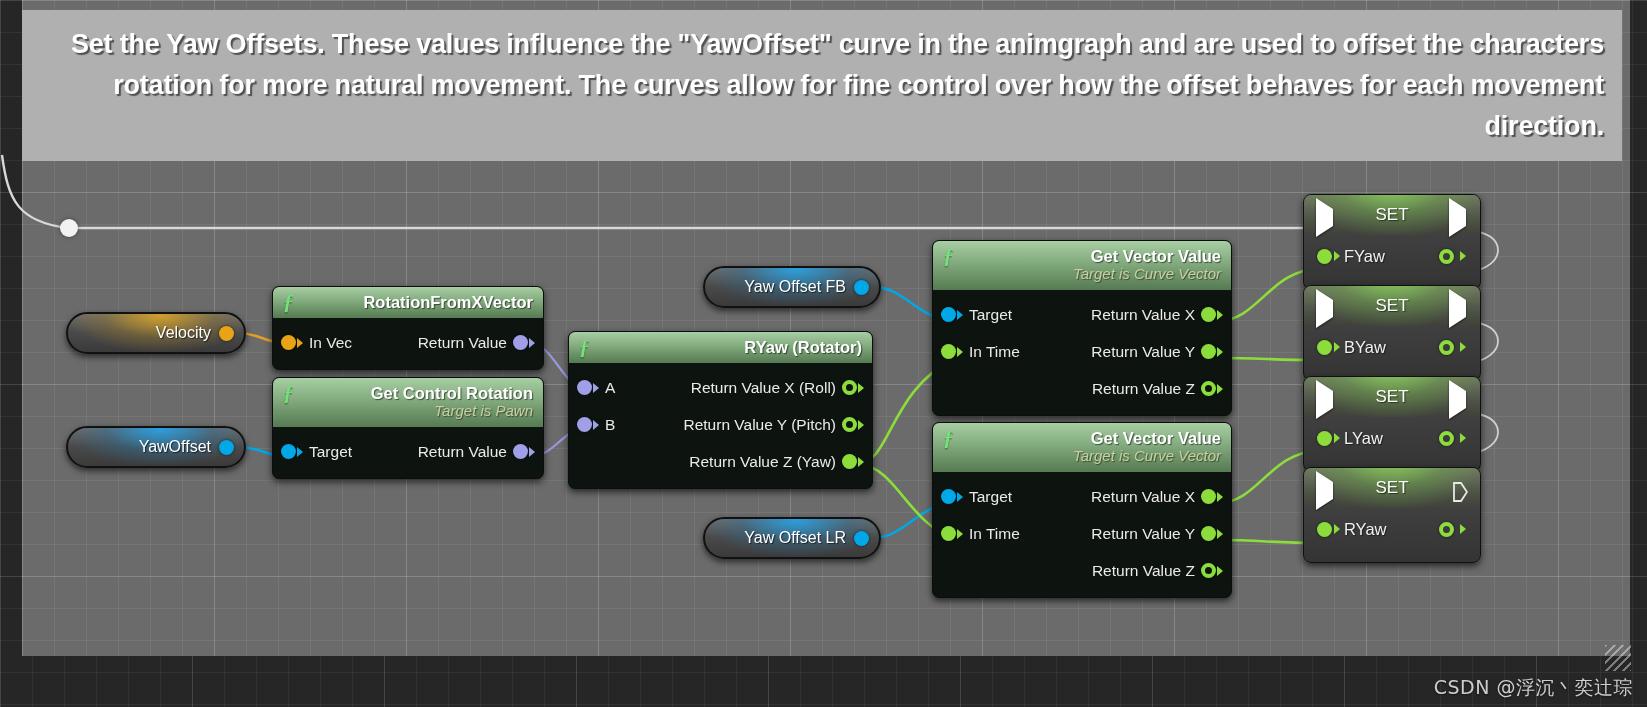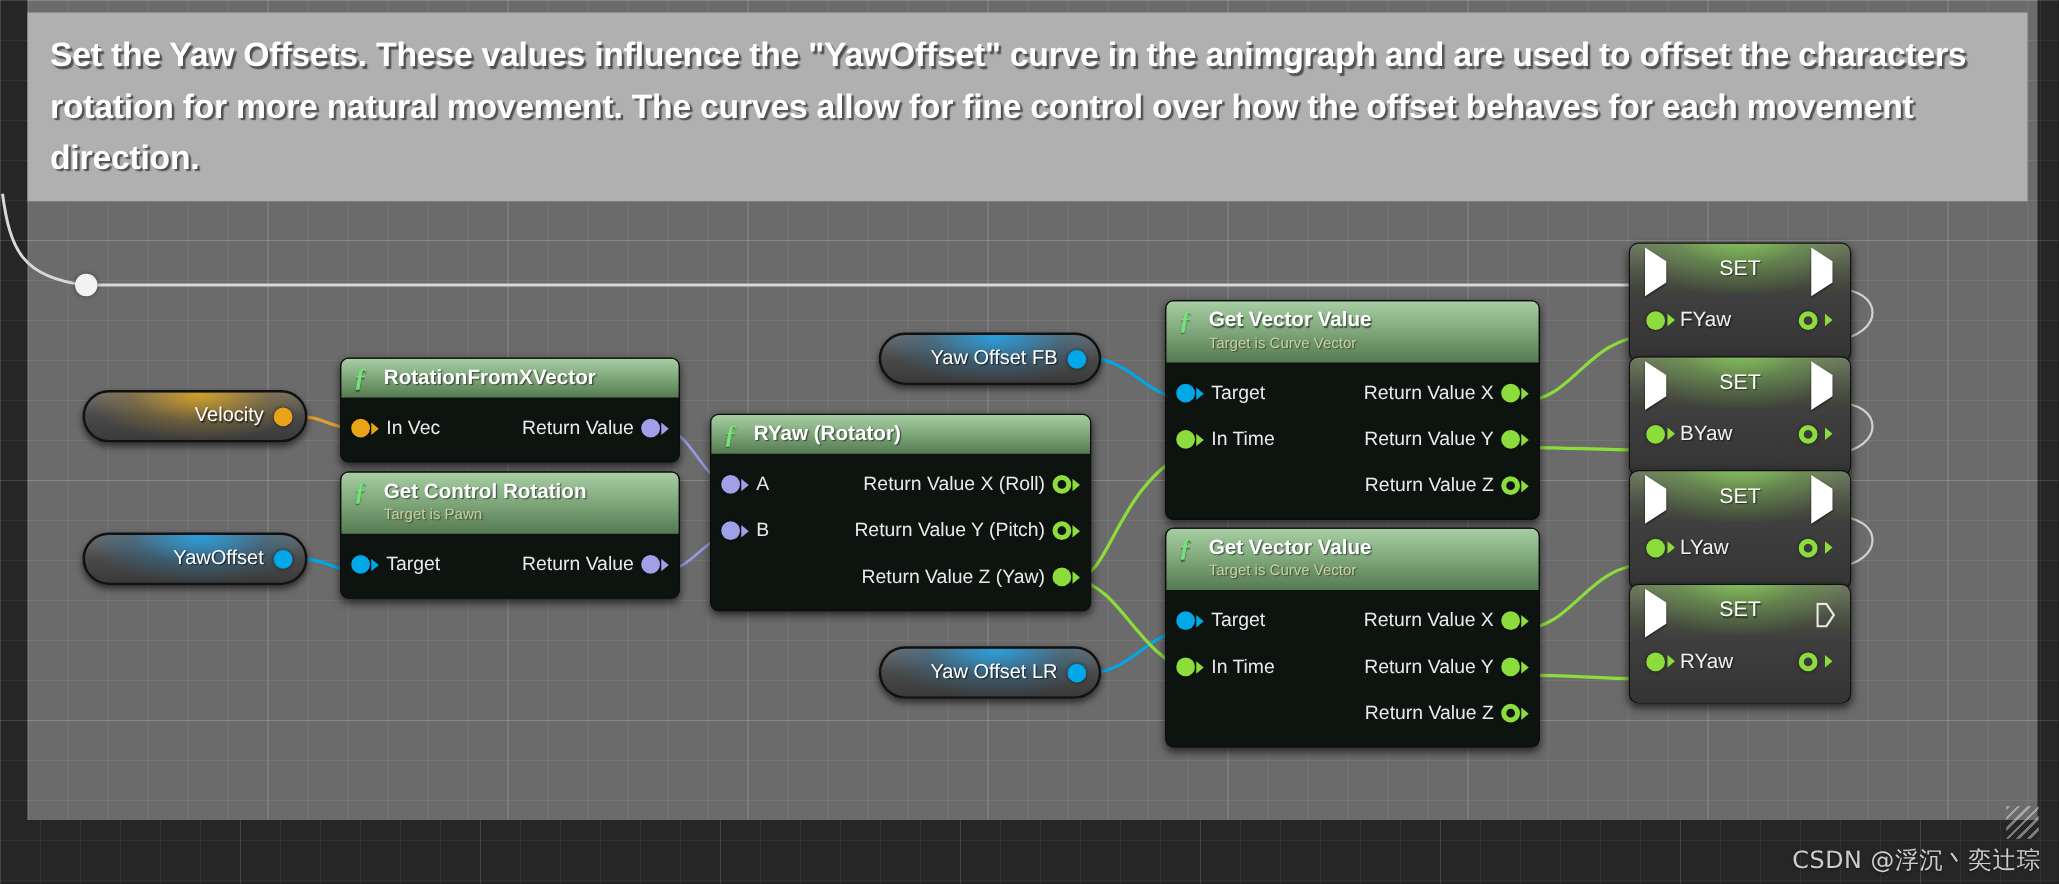--- a/index.html
+++ b/index.html
@@ -7,20 +7,21 @@
     padding: 0;
     background: #1b1b1b;
   }
   #root {
     position: relative;
     width: 1647px;
     height: 707px;
     overflow: hidden;
     font-family: "Liberation Sans", sans-serif;
     background: #1e1e1e;
+    text-align: right;
   }
 
   
   .graph-bg {
     position: absolute;
     inset: 0;
     background:
       linear-gradient(to right, rgba(255,255,255,0.055) 1px, transparent 1px) 0 0 / 32px 32px,
       linear-gradient(to bottom, rgba(255,255,255,0.055) 1px, transparent 1px) 0 0 / 32px 32px,
       linear-gradient(to right, rgba(255,255,255,0.09) 1px, transparent 1px) 0 0 / 192px 192px,
@@ -100,21 +101,22 @@
     font-weight: bold;
   }
   .node-title {
     font-size: 16.5px;
     font-weight: bold;
     color: #ffffff;
     text-shadow: 1px 1px 1px rgba(0,0,0,0.55);
     line-height: 20px;
   }
   .node-sub {
-    font-size: 12px;
+    font-size: 15px;
+    font-style: italic;
     color: #c9cf9e;
     line-height: 18px;
     text-shadow: 1px 1px 1px rgba(0,0,0,0.45);
     margin-top: -1px;
   }
   .node-body { position: relative; padding: 6px 0 8px 0; }
   .row {
     position: relative;
     height: 37px;
     display: flex;

